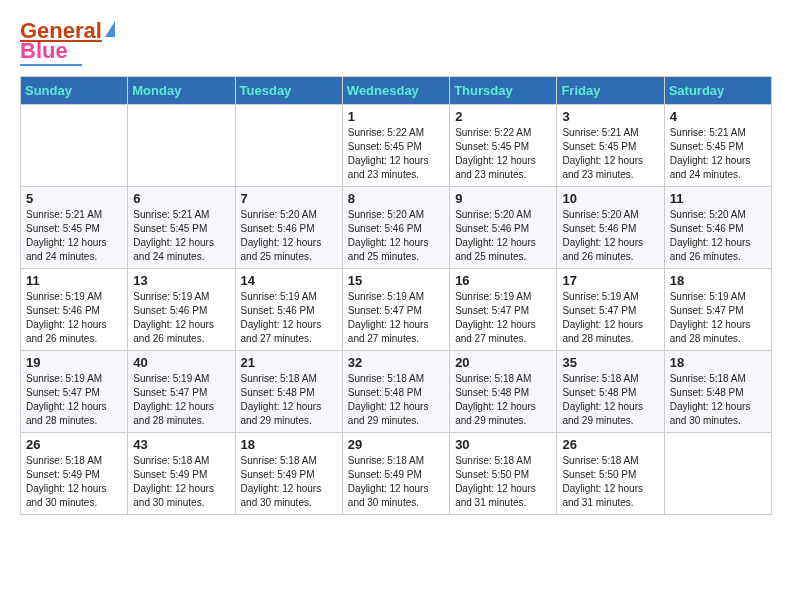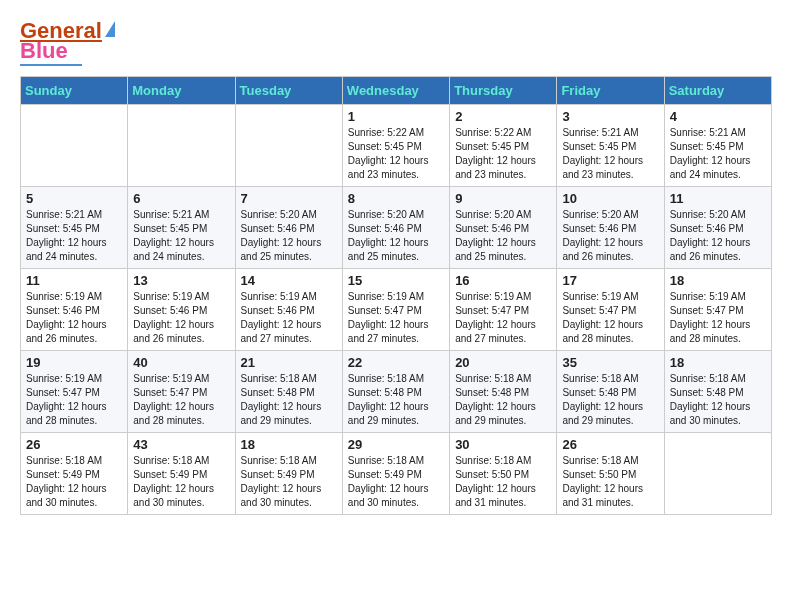--- a/index.html
+++ b/index.html
@@ -256,21 +256,21 @@
 and 28 minutes.</div>
         </td>
         <td>
           <div class="day-number">21</div>
           <div class="day-info" style="white-space: pre-line;">Sunrise: 5:18 AM
 Sunset: 5:48 PM
 Daylight: 12 hours
 and 29 minutes.</div>
         </td>
         <td>
-          <div class="day-number">22</div>
+          <div class="day-number">32</div>
           <div class="day-info" style="white-space: pre-line;">Sunrise: 5:18 AM
 Sunset: 5:48 PM
 Daylight: 12 hours
 and 29 minutes.</div>
         </td>
         <td>
           <div class="day-number">20</div>
           <div class="day-info" style="white-space: pre-line;">Sunrise: 5:18 AM
 Sunset: 5:48 PM
 Daylight: 12 hours

